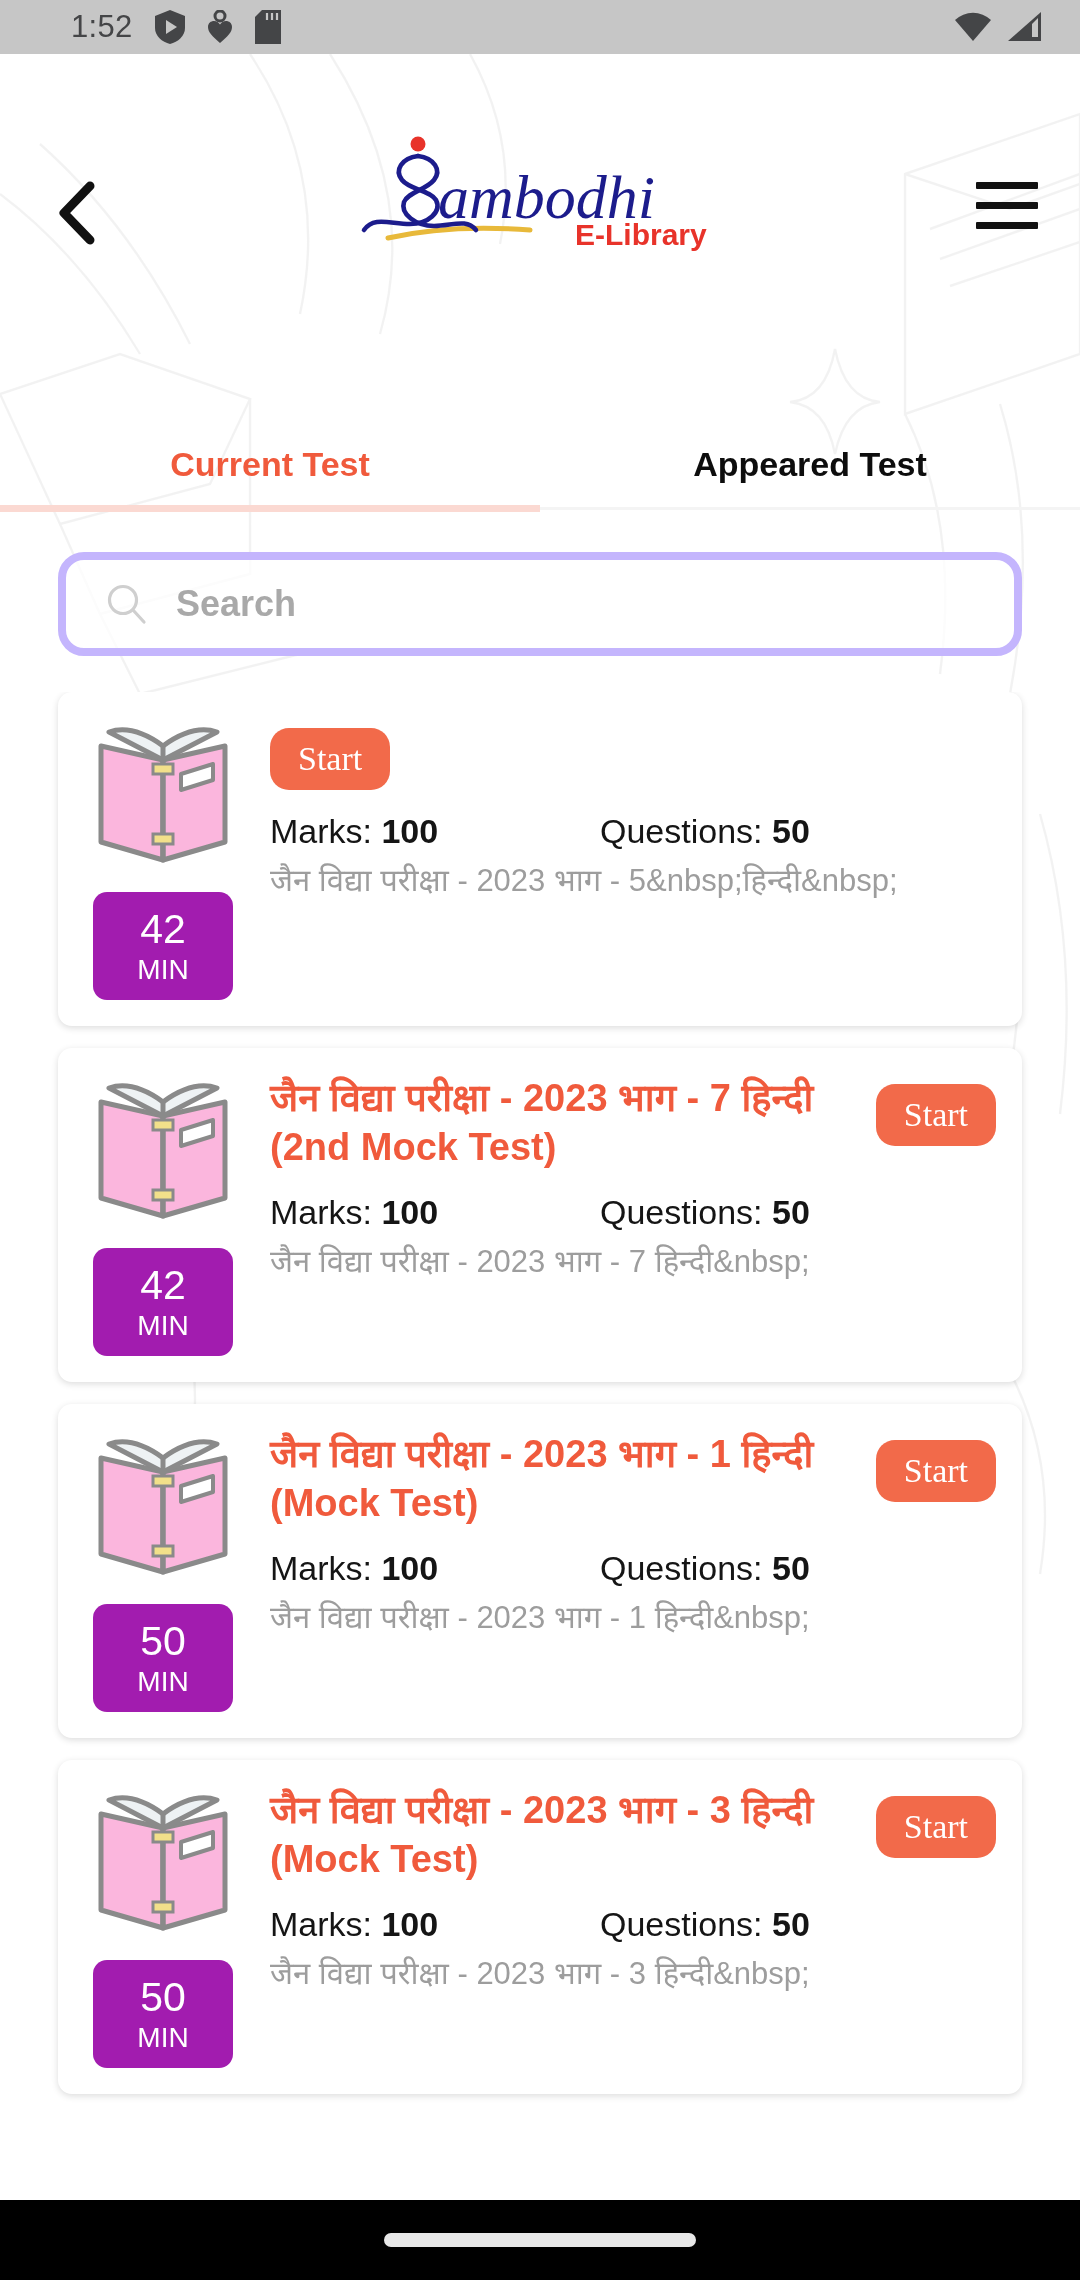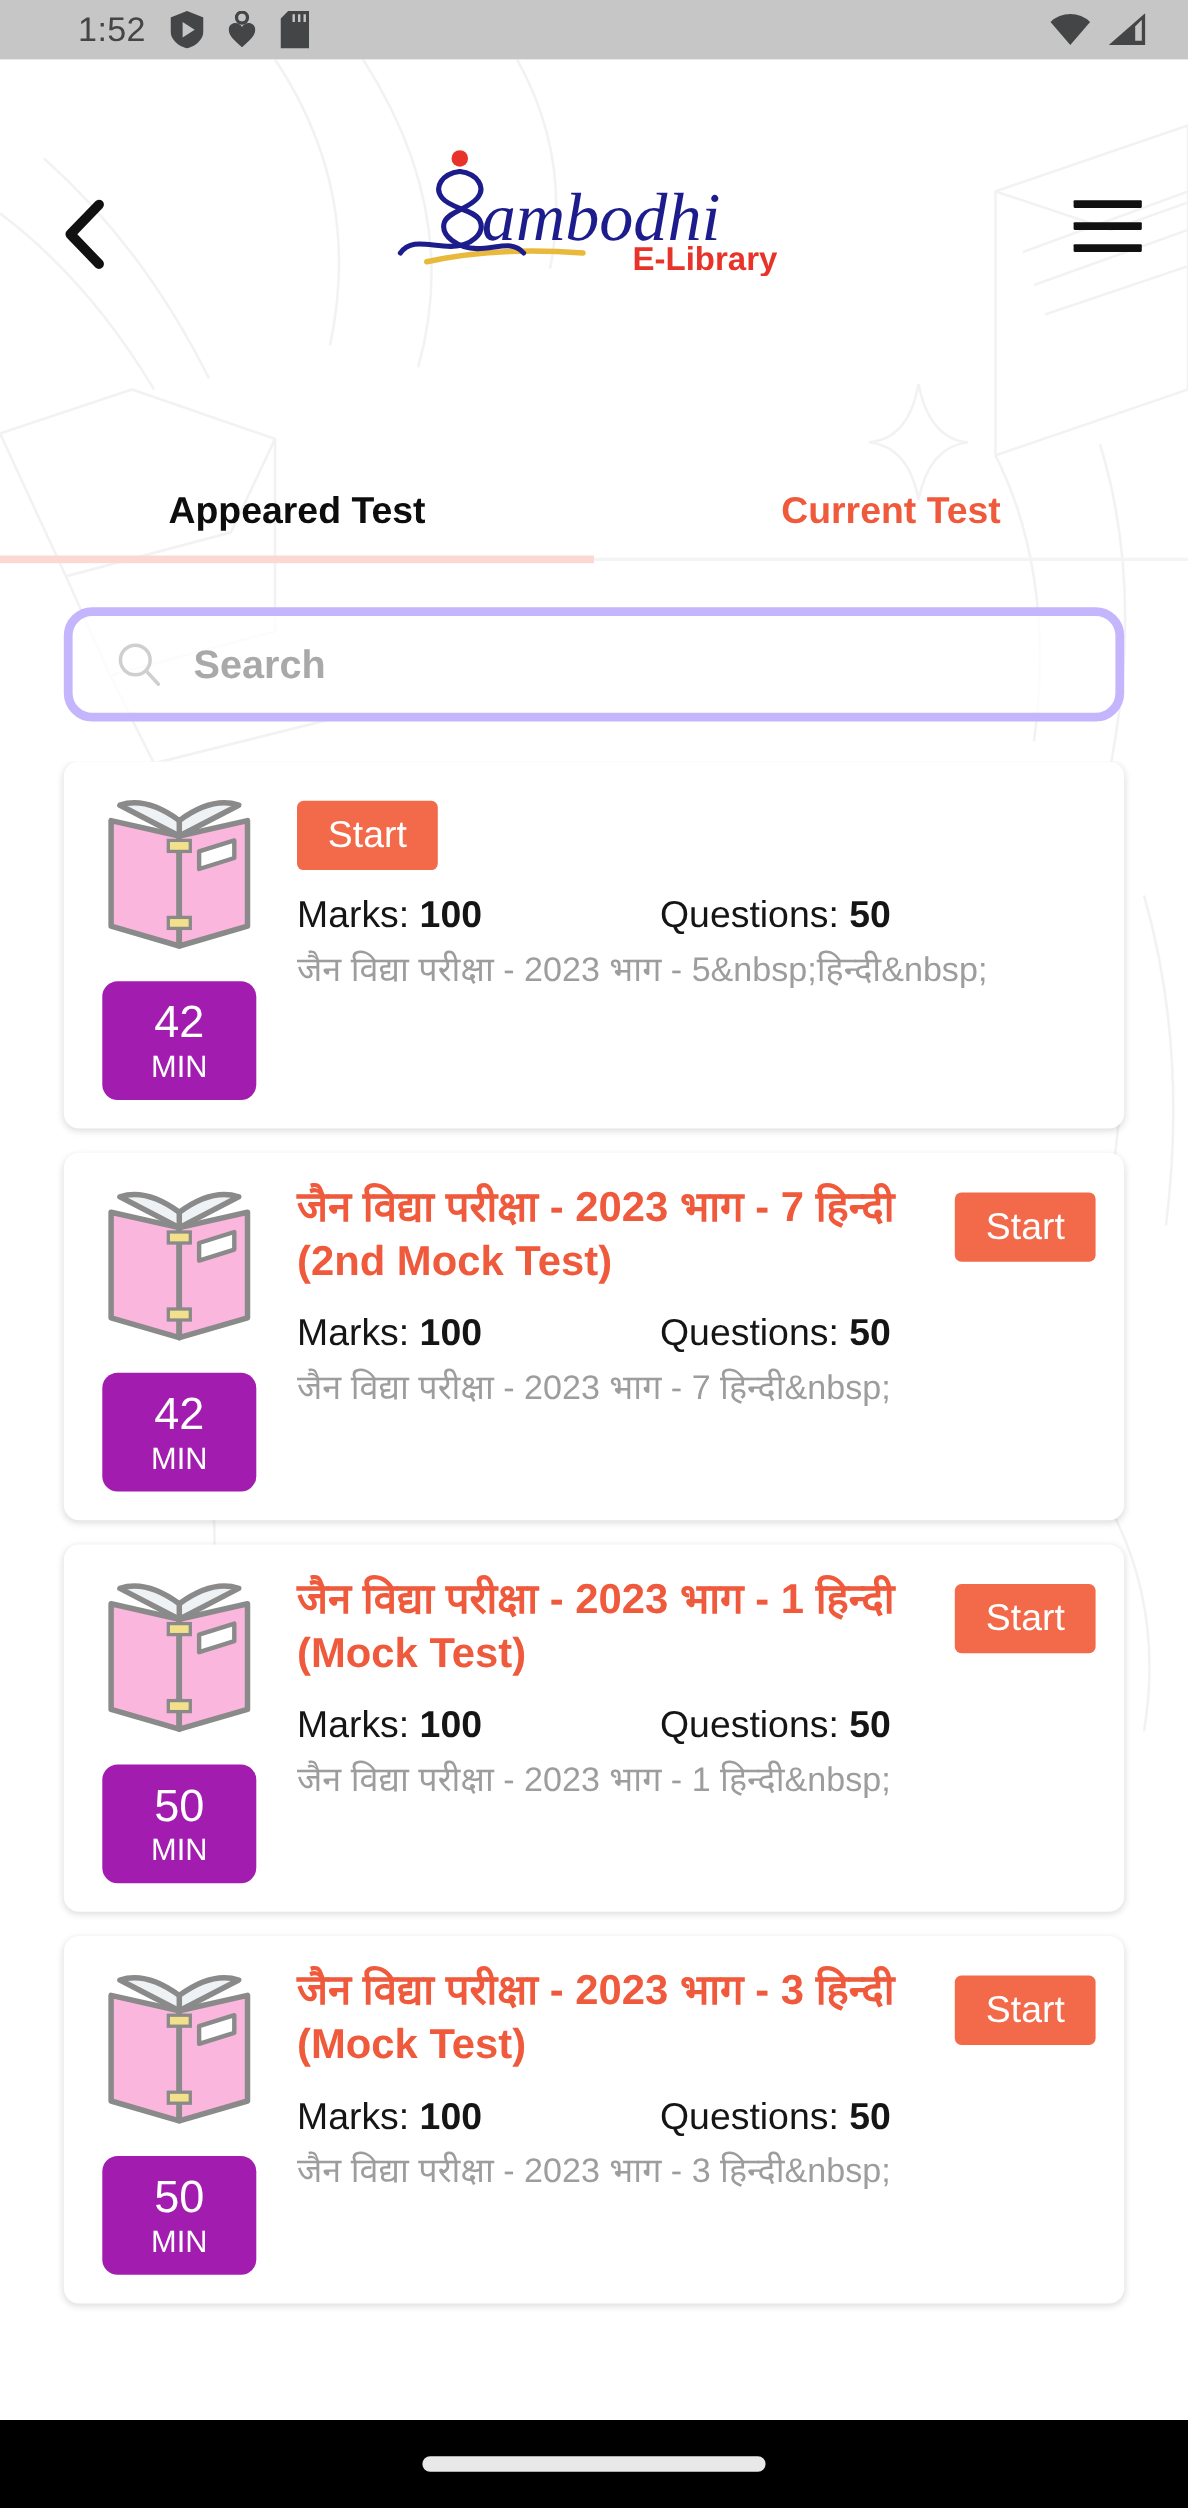--- a/index.html
+++ b/index.html
@@ -244,23 +244,23 @@
     color: #f05a3c;
     line-height: 1.28;
     padding-right: 16px;
   }
   .start-btn {
     flex: 0 0 auto;
     margin-top: 10px;
     background: #f26a4a;
     color: #ffffff;
     border: none;
-    border-radius: 6px;
+    border-radius: 19px;
     font-size: 34px;
-    font-family: Liberation Sans, sans-serif;
+    font-family: Liberation Serif, serif;
     padding: 12px 28px;
     cursor: pointer;
   }
   .card-meta {
     display: flex;
     margin-top: 22px;
     font-size: 34px;
     color: #151515;
   }
   .meta-marks { flex: 0 0 330px; }
@@ -397,22 +397,22 @@
 
     <div class="menu-btn">
       <span class="menu-bar"></span>
       <span class="menu-bar"></span>
       <span class="menu-bar"></span>
     </div>
   </div>
 
 
   <div class="tabs">
+    <div class="tab active">Current Test</div>
     <div class="tab inactive">Appeared Test</div>
-    <div class="tab active">Current Test</div>
   </div>
   <div class="tab-underline"></div>
   <div class="tab-divider"></div>
 
   <div class="search-box">
     <svg class="search-icon" width="42" height="42" viewBox="0 0 42 42">
       <circle cx="17" cy="17" r="13.5" fill="none" stroke="#cfcfcf" stroke-width="3.2"></circle>
       <path d="M27 27 L38 39" stroke="#cfcfcf" stroke-width="3.2" stroke-linecap="round"></path>
     </svg>
     <span class="search-placeholder">Search</span>

